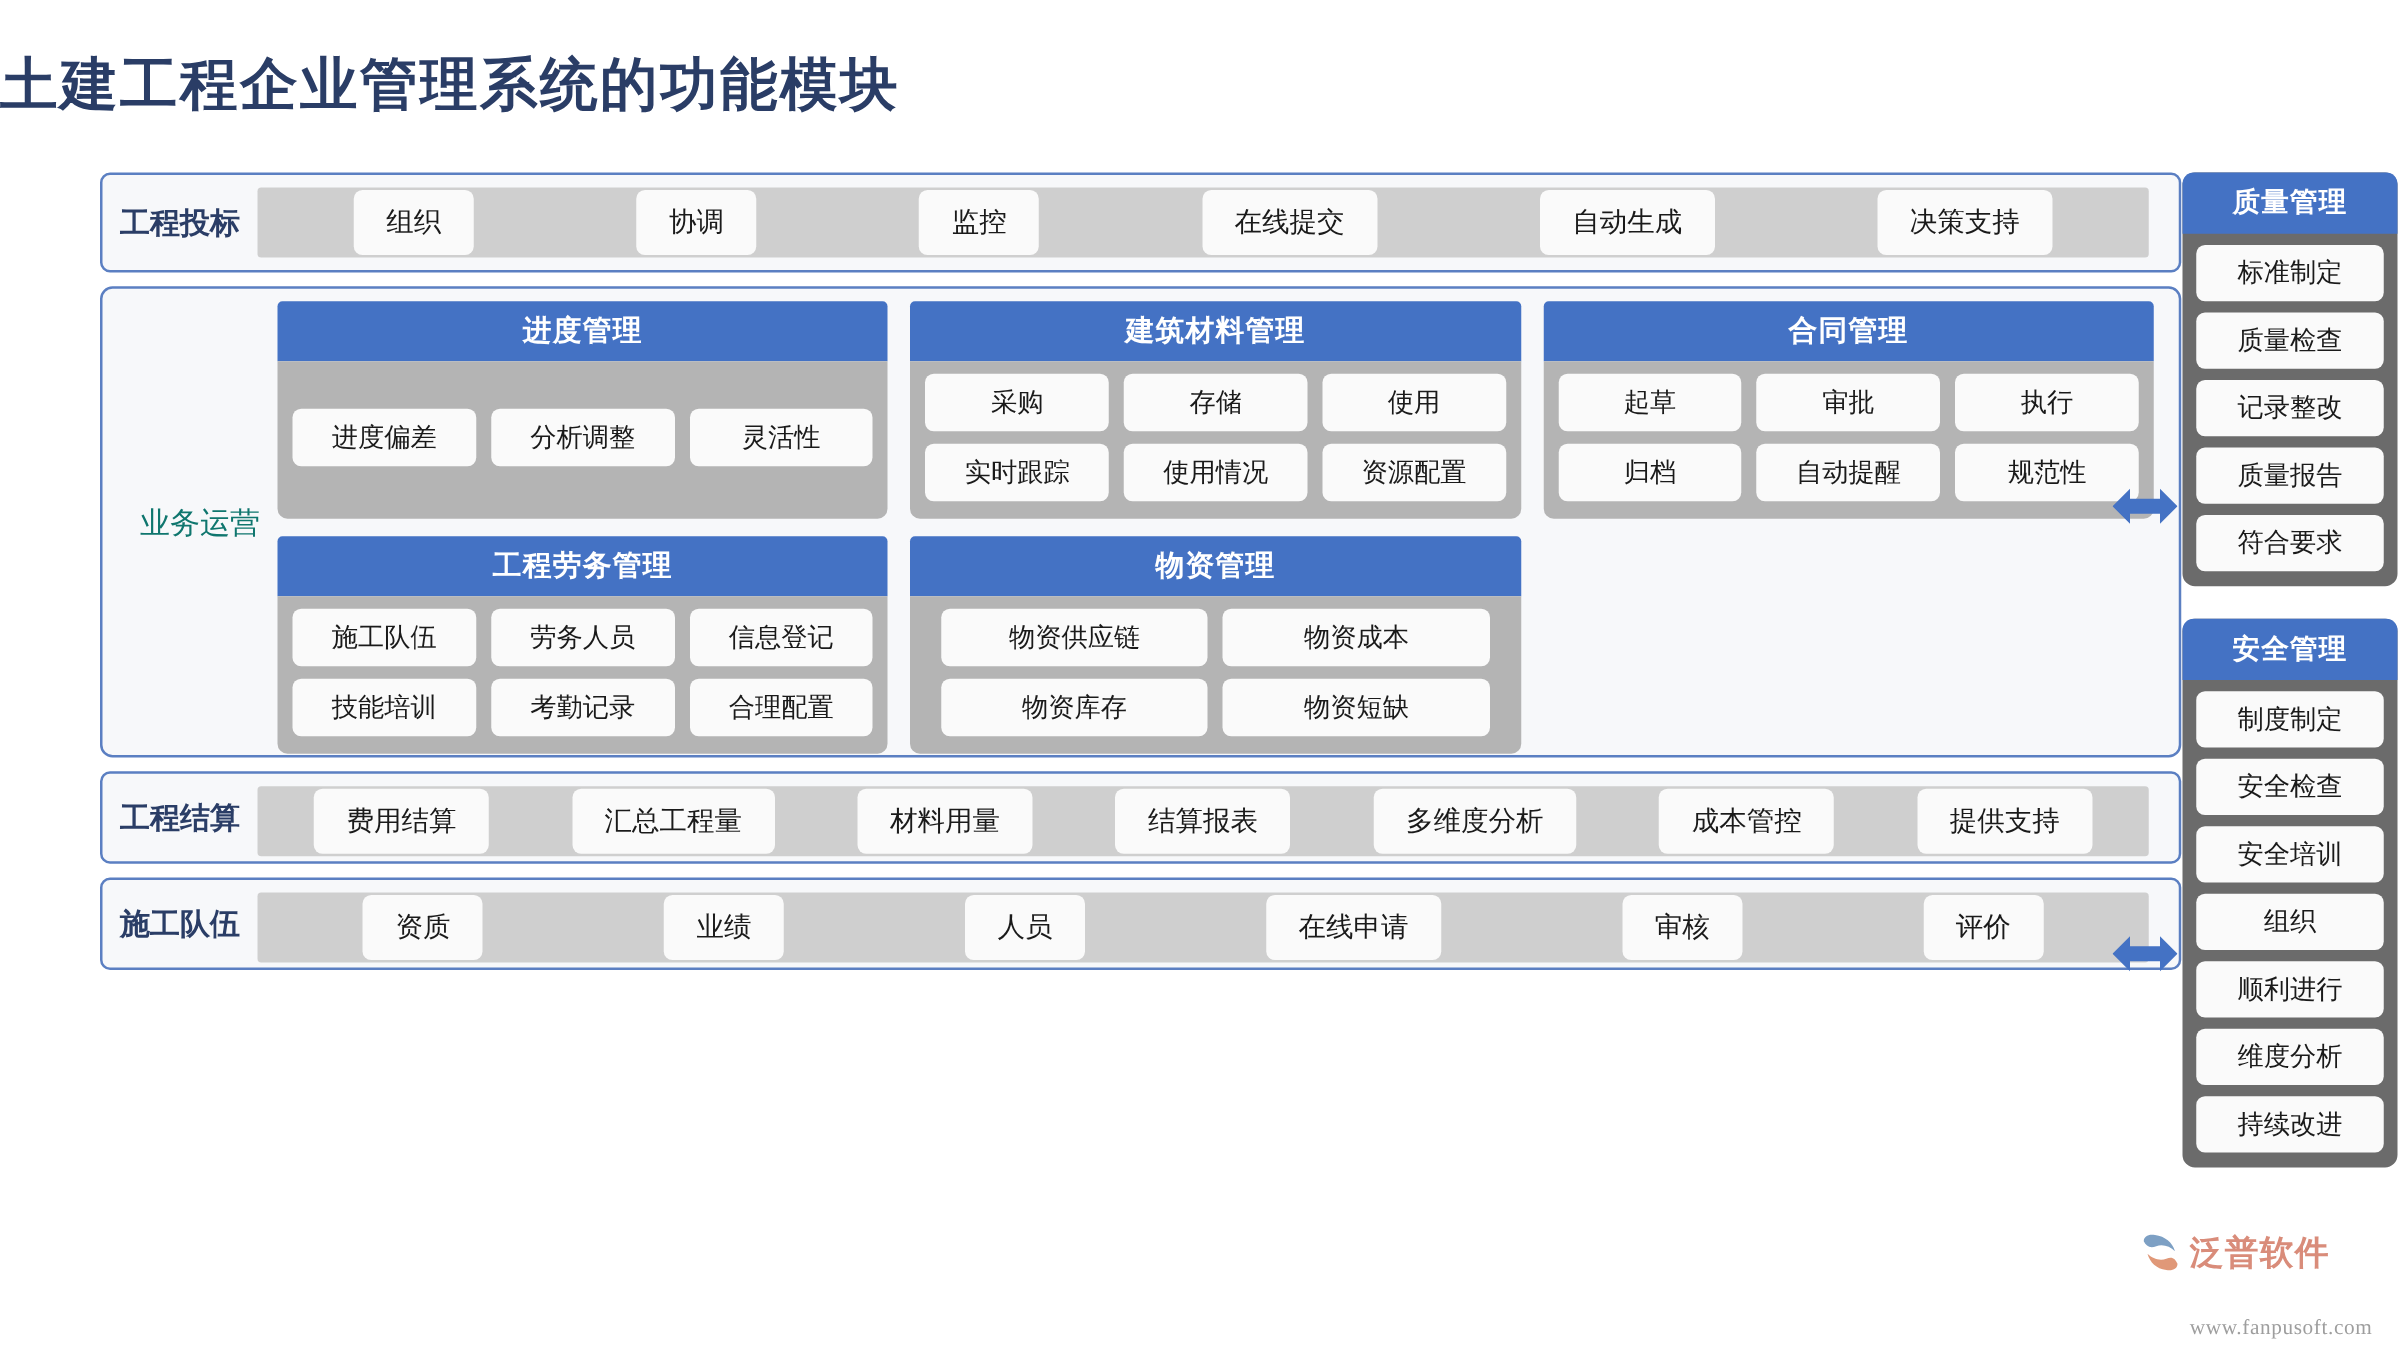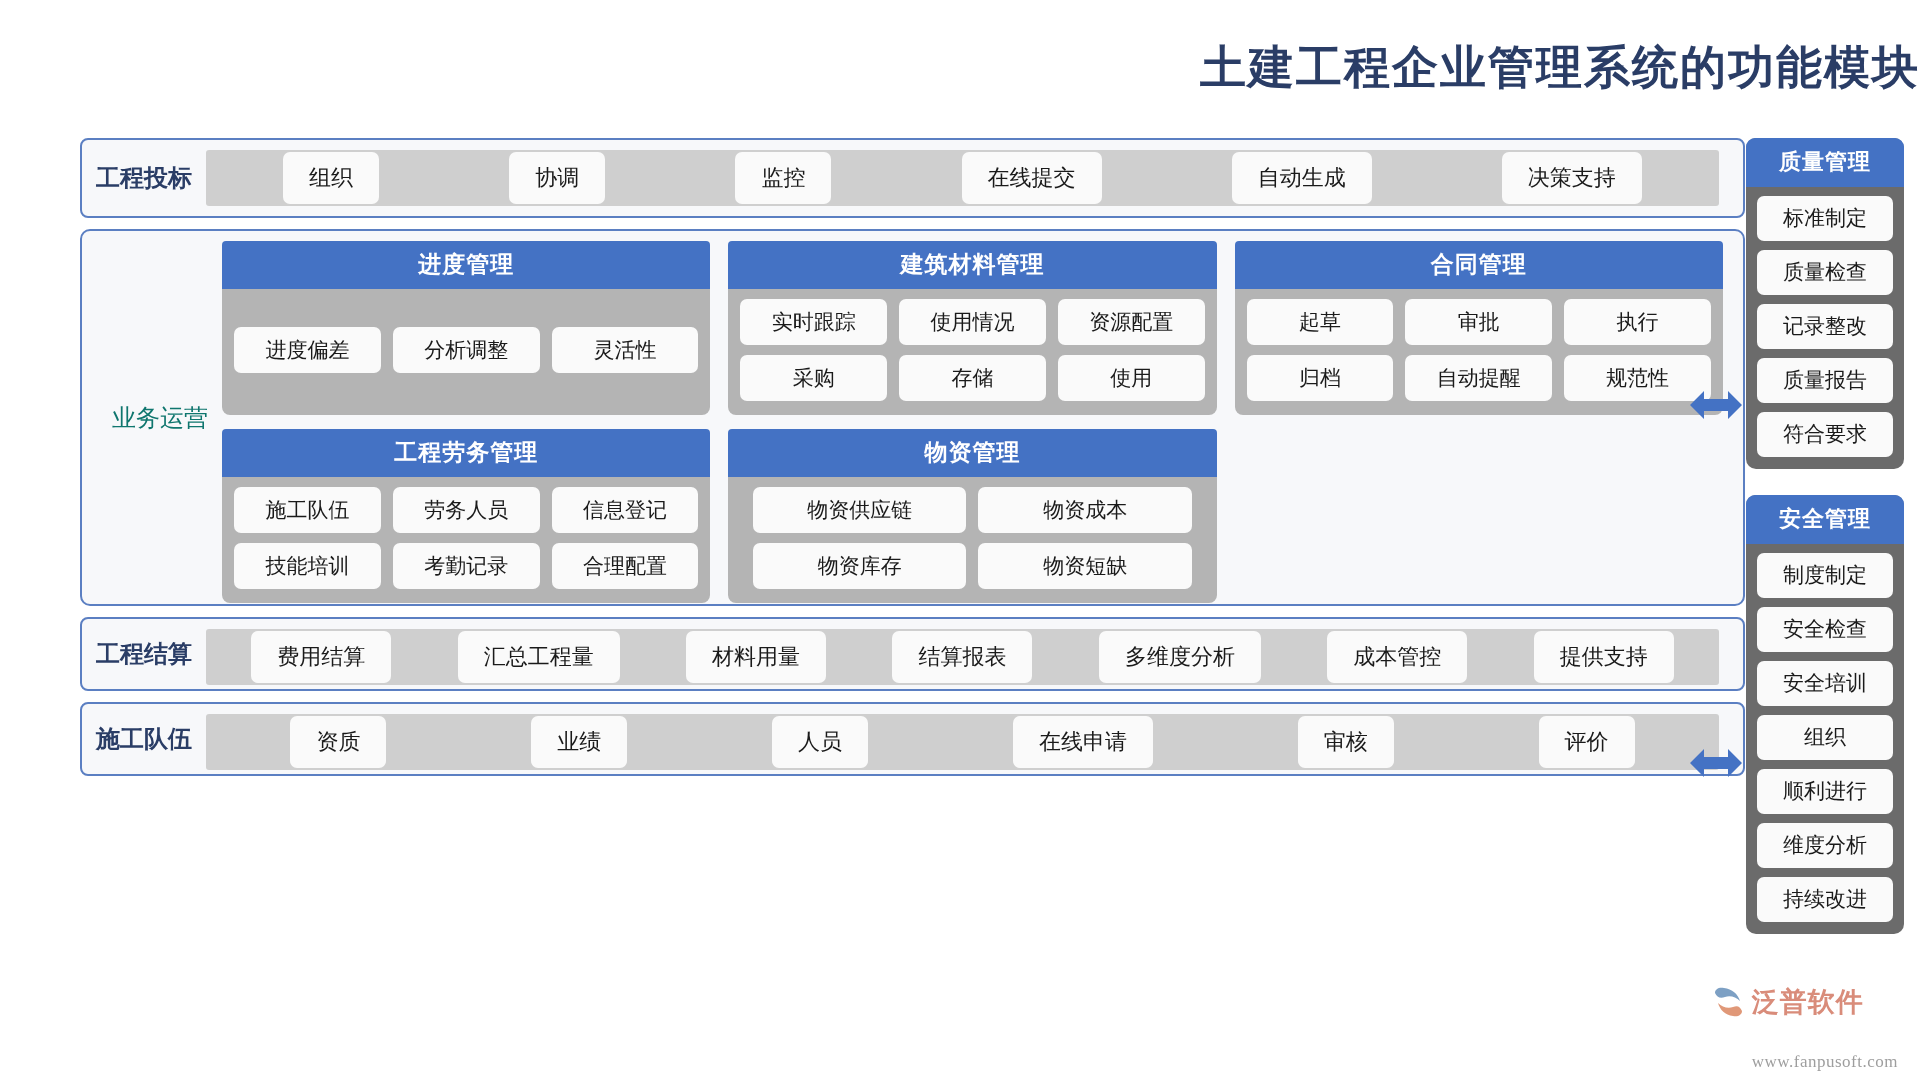--- a/index.html
+++ b/index.html
@@ -8,21 +8,21 @@
     background: #ffffff;
     font-family: "Liberation Sans", "DejaVu Sans", sans-serif;
     overflow: hidden;
   }
 
   .page { position: relative; width: 1920px; height: 1080px; }
 
   
   .title {
     width: 1920px;
-    text-align: right;
+    text-align: left;
     padding-top: 40px;
     font-size: 46px;
     font-weight: bold;
     color: #2A3D66;
     letter-spacing: 2px;
     line-height: 1.2;
   }
 
   
   .body-wrap {
@@ -159,21 +159,21 @@
   .panel-row.two .pill { flex: 0 1 46%; }
 
   
   .side-card {
     background: #6B6B6B;
     border-radius: 10px;
     padding: 0 0 12px;
     display: flex;
     flex-direction: column;
     gap: 9px;
-    width: 158px;
+    width: 172px;
   }
   .side-head {
     background: #4472C4;
     color: #ffffff;
     font-size: 22px;
     font-weight: bold;
     text-align: center;
     padding: 9px 0 10px;
     border-radius: 9px 9px 0 0;
     letter-spacing: 1px;
@@ -253,28 +253,28 @@
                 <div class="pill">分析调整</div>
                 <div class="pill">灵活性</div>
               </div>
             </div>
           </div>
 
           <div class="panel">
             <div class="panel-head">建筑材料管理</div>
             <div class="panel-body">
               <div class="panel-row">
+                <div class="pill">采购</div>
+                <div class="pill">存储</div>
+                <div class="pill">使用</div>
+              </div>
+              <div class="panel-row">
                 <div class="pill">实时跟踪</div>
                 <div class="pill">使用情况</div>
                 <div class="pill">资源配置</div>
-              </div>
-              <div class="panel-row">
-                <div class="pill">采购</div>
-                <div class="pill">存储</div>
-                <div class="pill">使用</div>
               </div>
             </div>
           </div>
 
 
           <div class="panel">
             <div class="panel-head">合同管理</div>
             <div class="panel-body">
               <div class="panel-row">
                 <div class="pill">起草</div>

